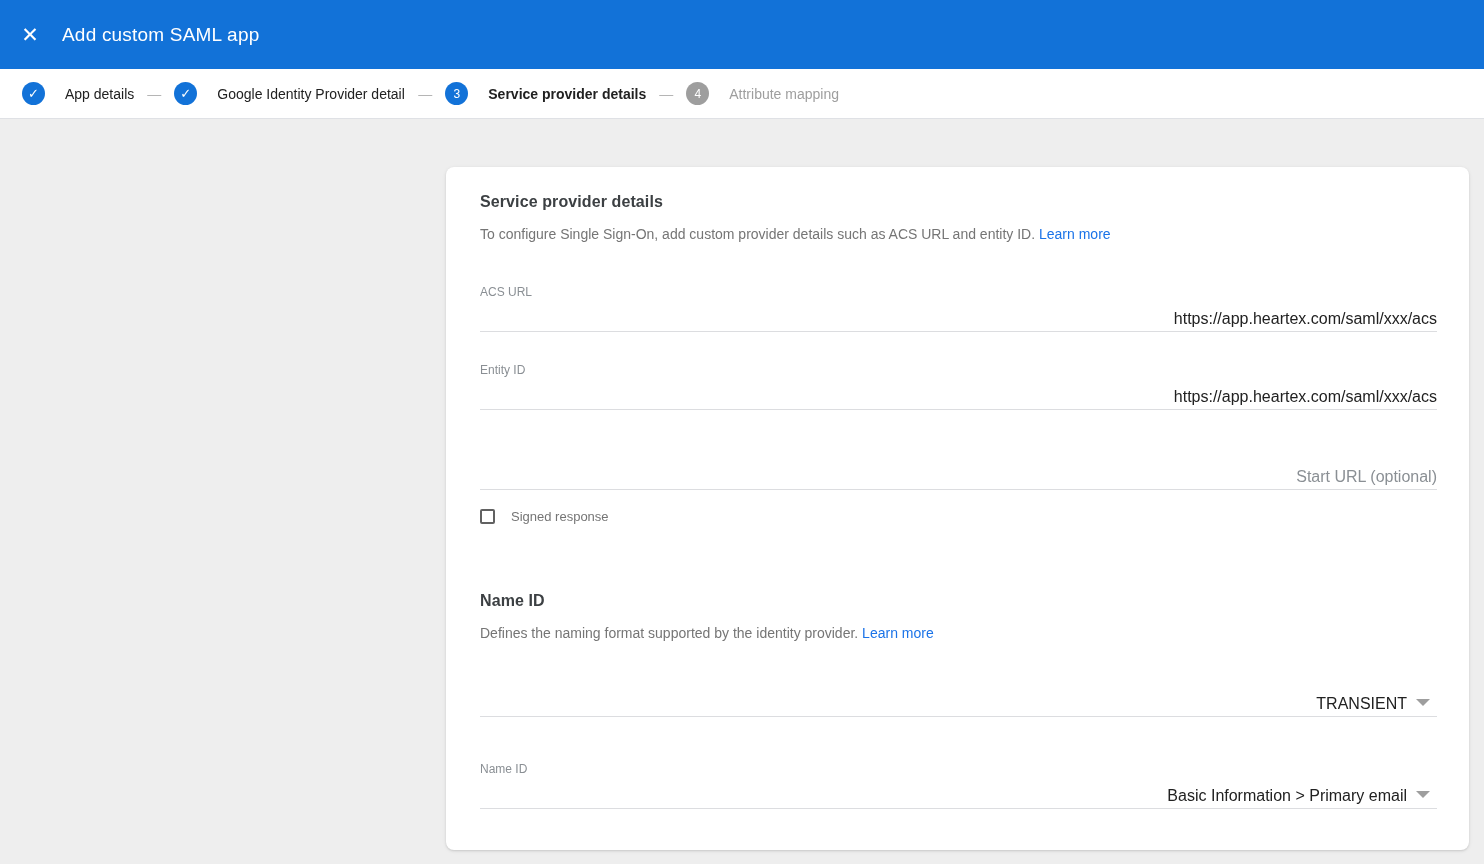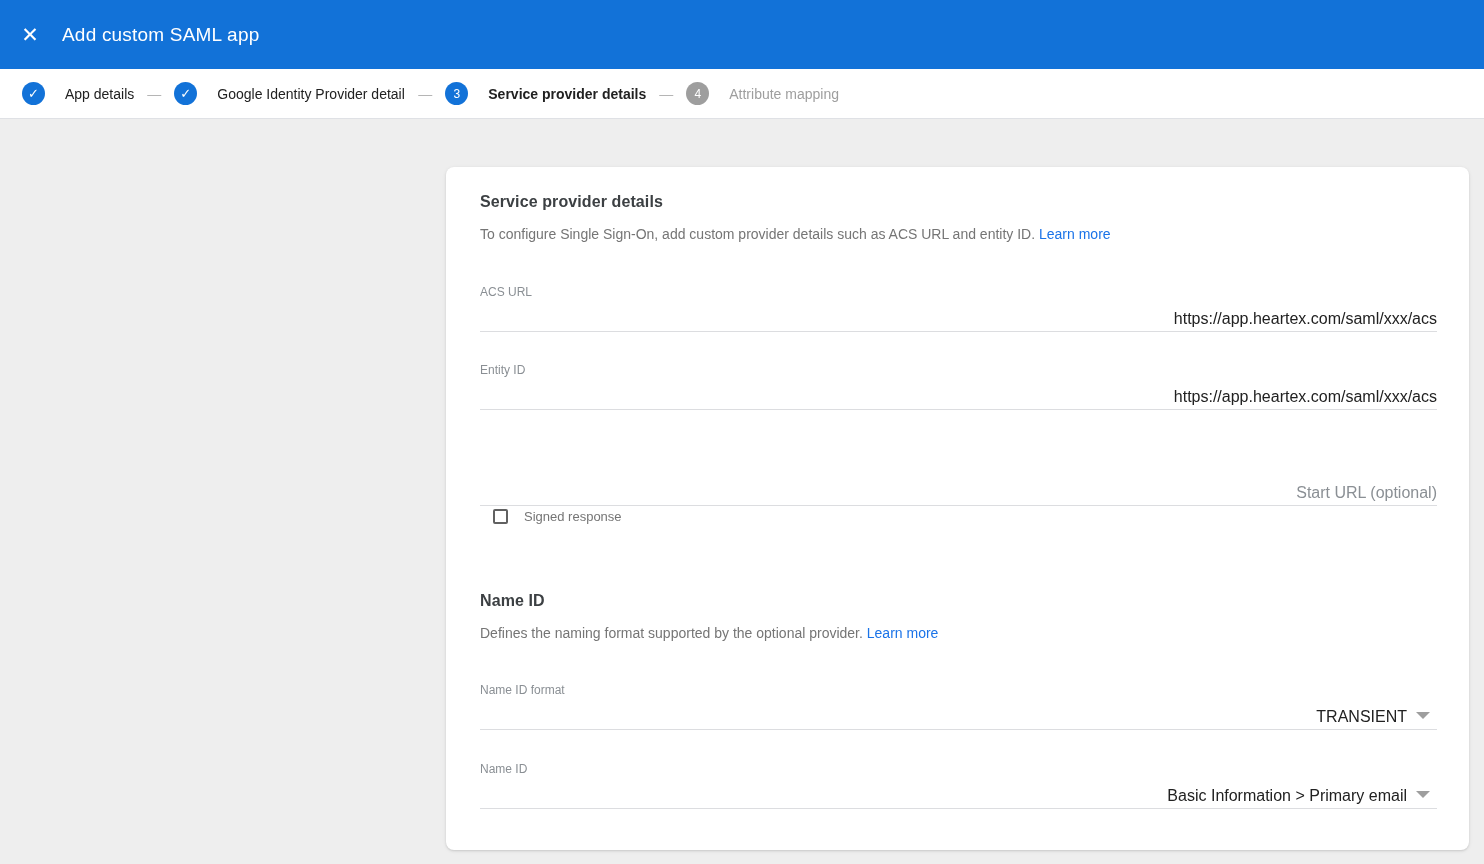--- a/index.html
+++ b/index.html
@@ -65,33 +65,33 @@
   .flabel { font-size:12px; color:#8a8f94; line-height:13px; display:block; }
   .fvalue, .finput {
     display:block; width:100%;
     margin-top:10px; font-size:16px; color:#212121; line-height:20px;
     padding:0 0 2px 0; border:none; border-bottom:1px solid #dcdde0;
     outline:none; background:transparent;
     font-family:"Liberation Sans", sans-serif;
     text-align:right;
   }
   .finput::placeholder { color:#8a8f94; opacity:1; }
-  .field.nolabel .finput { margin-top:16px; }
+  .field.nolabel .finput { margin-top:0; }
 
   .select-field { cursor:pointer; }
   .select-field .fvalue { padding-right:30px; white-space:nowrap; }
   .dropdown-arrow {
     position:absolute; right:7px; bottom:11px;
     width:0; height:0;
     border-left:7px solid transparent; border-right:7px solid transparent;
     border-top:7px solid #9e9e9e;
   }
 
   .checkbox-row {
-    position:absolute; left:47px; top:342px;
+    position:absolute; left:34px; top:342px;
     display:flex; align-items:center; cursor:pointer;
   }
   .checkbox-box {
     width:15px; height:15px; border:2px solid #616161; border-radius:2px;
     background:#ffffff; flex:none;
   }
   .checkbox-label { margin-left:16px; font-size:13px; color:#757575; }
 
   .section-title {
     position:absolute; left:34px; top:425px;
@@ -168,26 +168,25 @@
   </div>
 
   <div class="checkbox-row">
     <span class="checkbox-box"></span>
     <span class="checkbox-label">Signed response</span>
   </div>
 
   <div class="section-title">Name ID</div>
 
   <div class="section-desc">
-    <span>Defines the naming format supported by the optional provider.</span>
+    <span>Defines the naming format supported by the identity provider.</span>
     <a class="learn-more">Learn more</a>
   </div>
 
   <div class="field select-field" style="top:517px">
-    <span class="flabel">Name ID format</span>
     <span class="fvalue">TRANSIENT</span>
     <span class="dropdown-arrow"></span>
   </div>
 
   <div class="field select-field" style="top:596px">
     <span class="flabel">Name ID</span>
     <span class="fvalue">Basic Information &gt; Primary email</span>
     <span class="dropdown-arrow"></span>
   </div>
 

